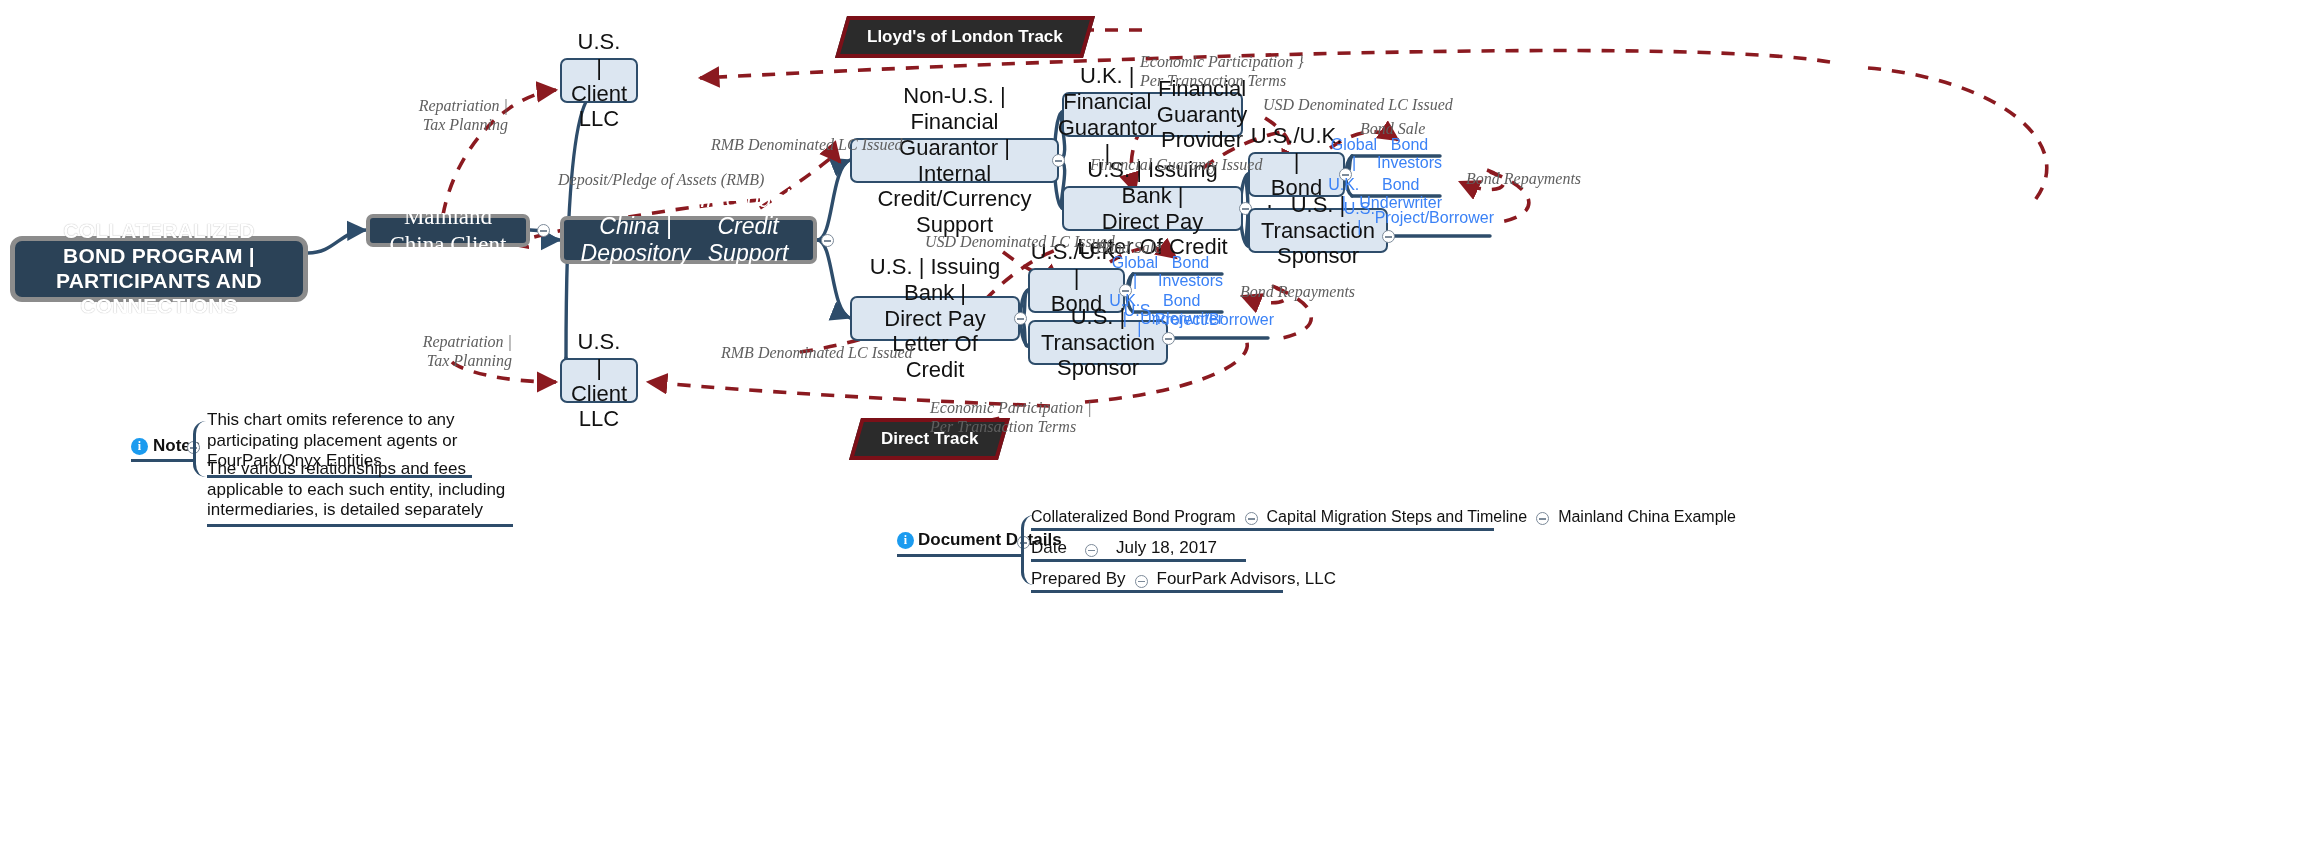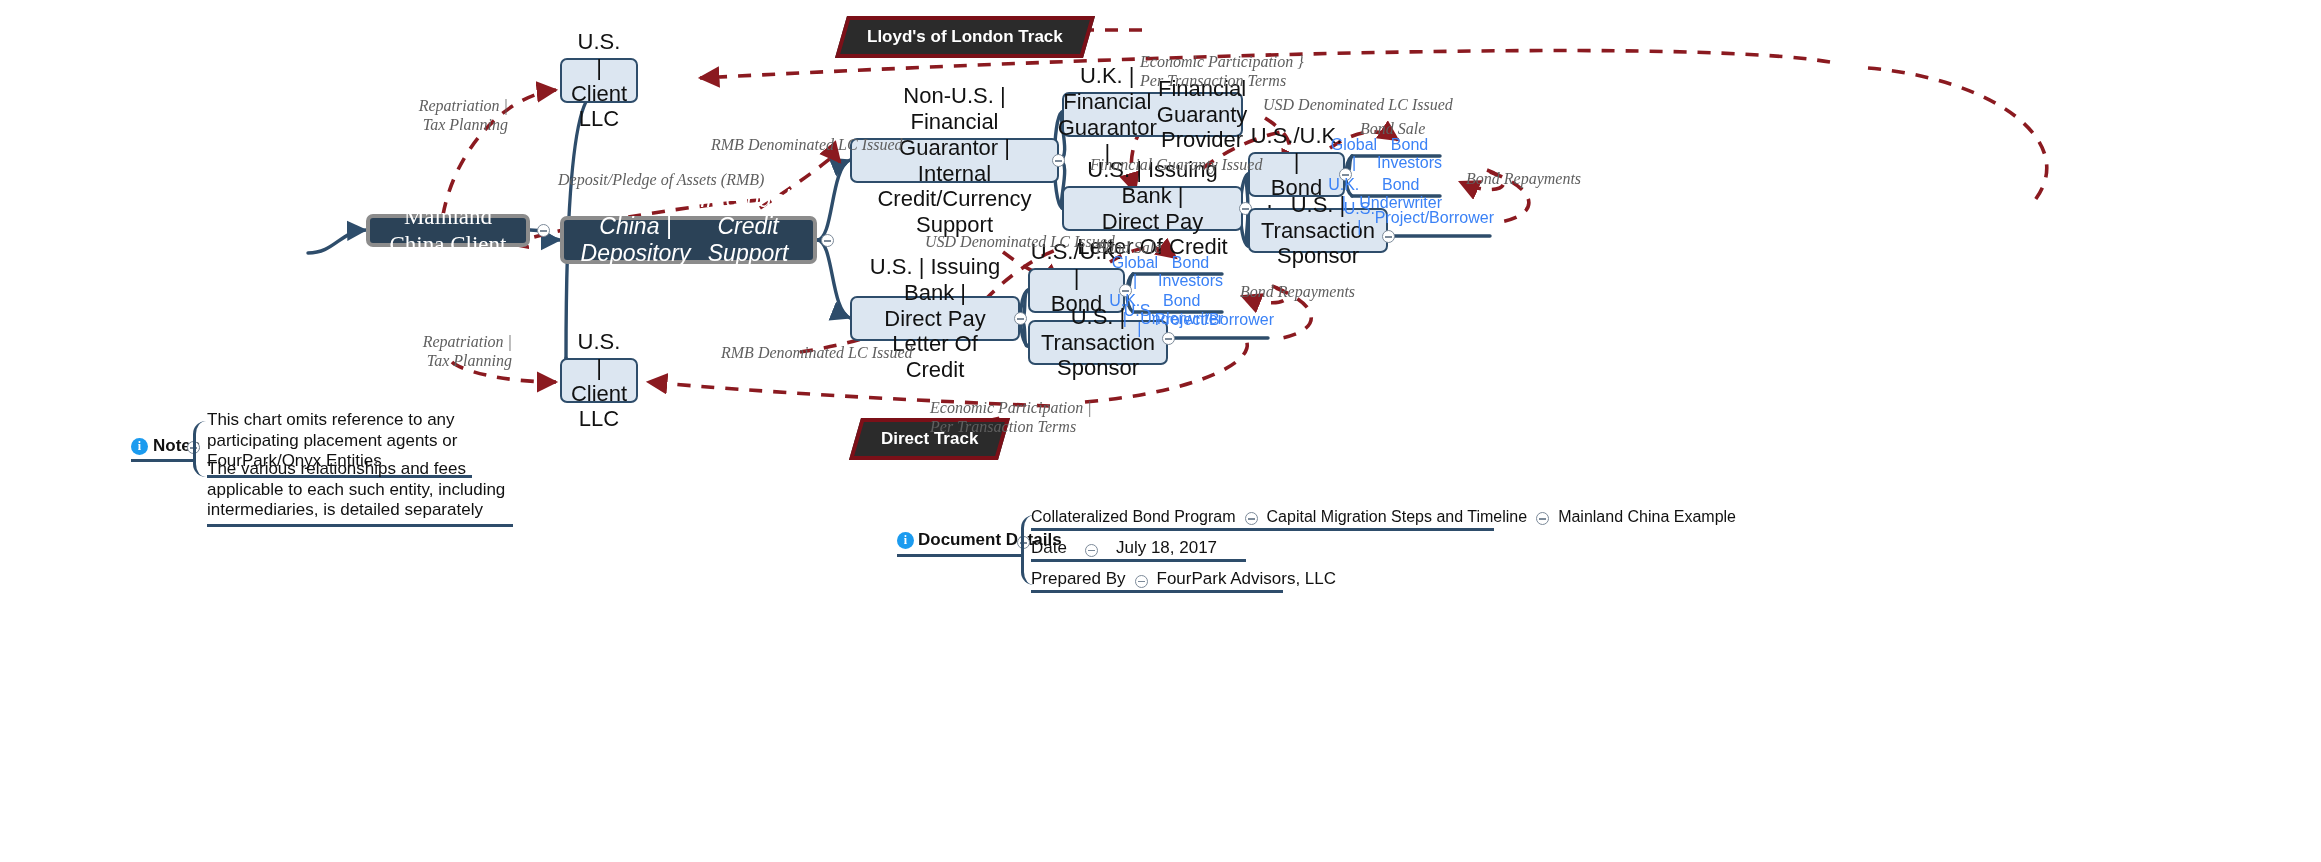--- a/index.html
+++ b/index.html
@@ -153,20 +153,24 @@
     </g>
   </svg>
 
   <div class="banner" style="left:841px;top:16px;">
     <span>Lloyd's of London Track</span>
   </div>
   <div class="banner" style="left:855px;top:418px;">
     <span>Direct Track</span>
   </div>
 
+  <div class="node root" style="left:10px;top:236px;width:298px;height:66px;flex-direction:column;">
+    <div>COLLATERALIZED BOND PROGRAM |</div>
+    <div>PARTICIPANTS AND CONNECTIONS</div>
+  </div>
 
   <div class="node dark" style="left:366px;top:214px;width:164px;height:33px;font-family:Liberation Serif, serif;">
     <span>Mainland China Client</span>
   </div>
   <div class="minus" style="left:537px;top:224px;"></div>
 
   <div class="node dark" style="left:560px;top:216px;width:257px;height:48px;flex-direction:row;font-style:italic;">
     <span>Mainland China | Depository Bank |</span>
     <span>Interbank Credit Support Issuer</span>
   </div>

